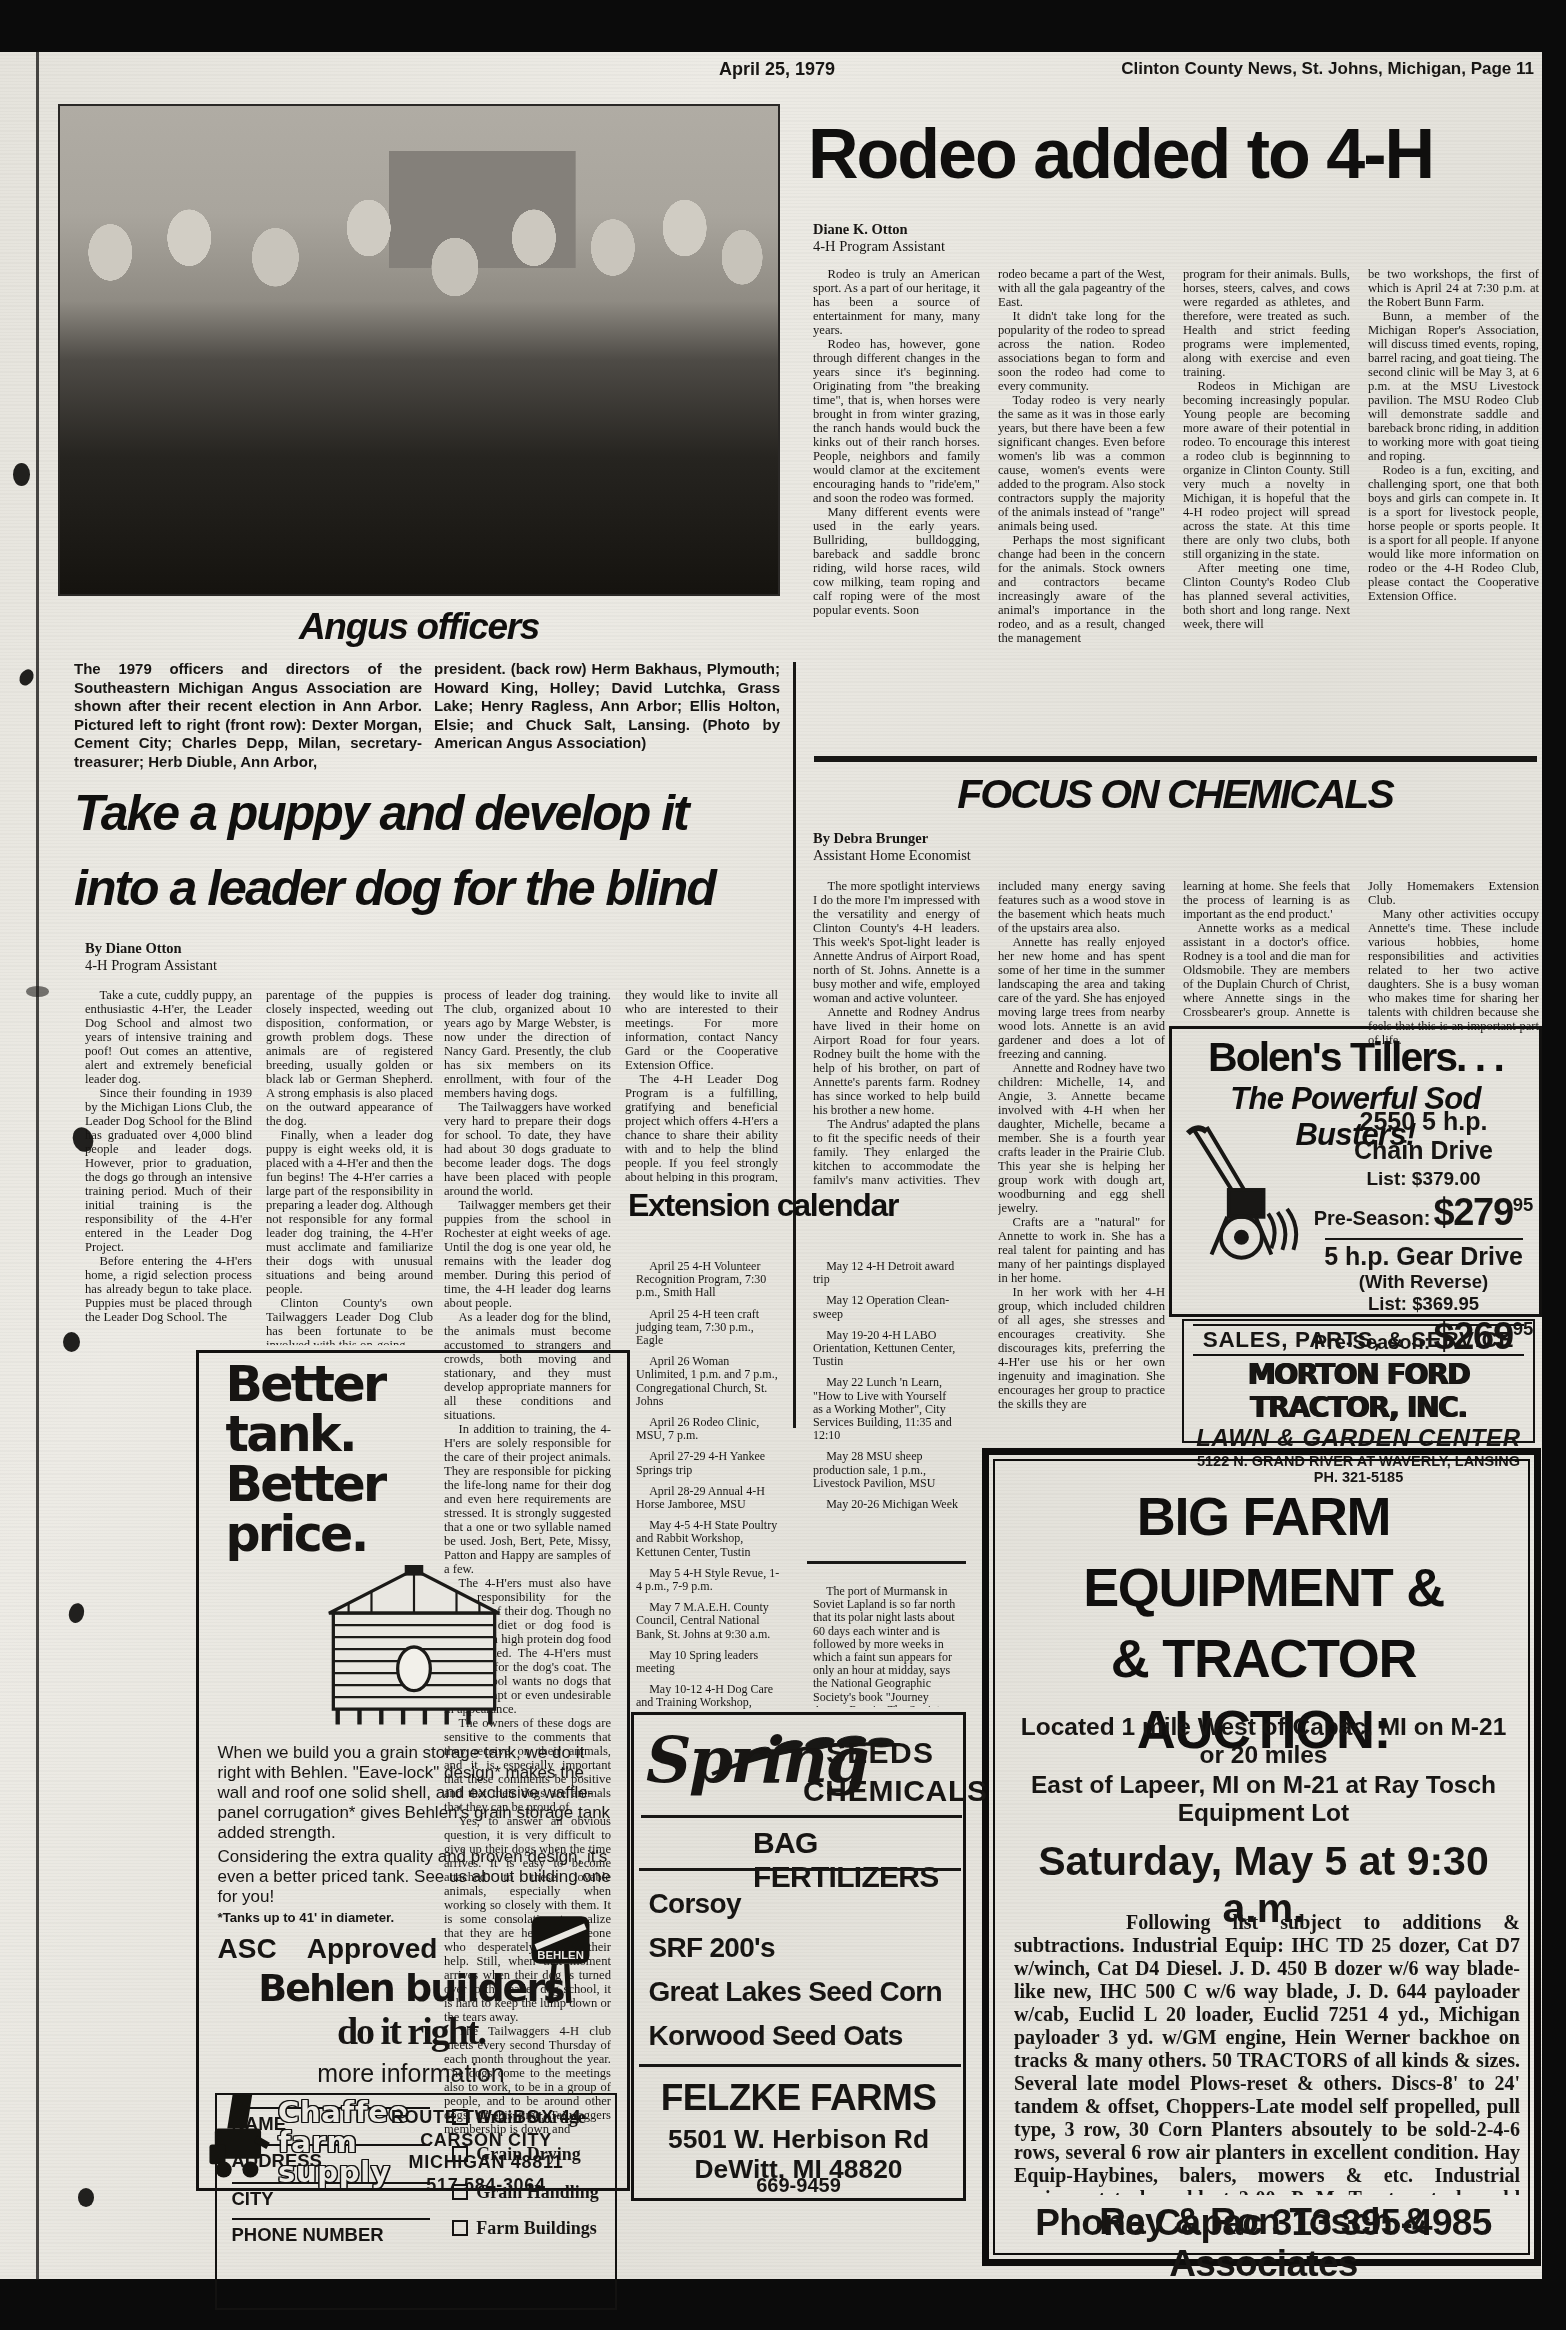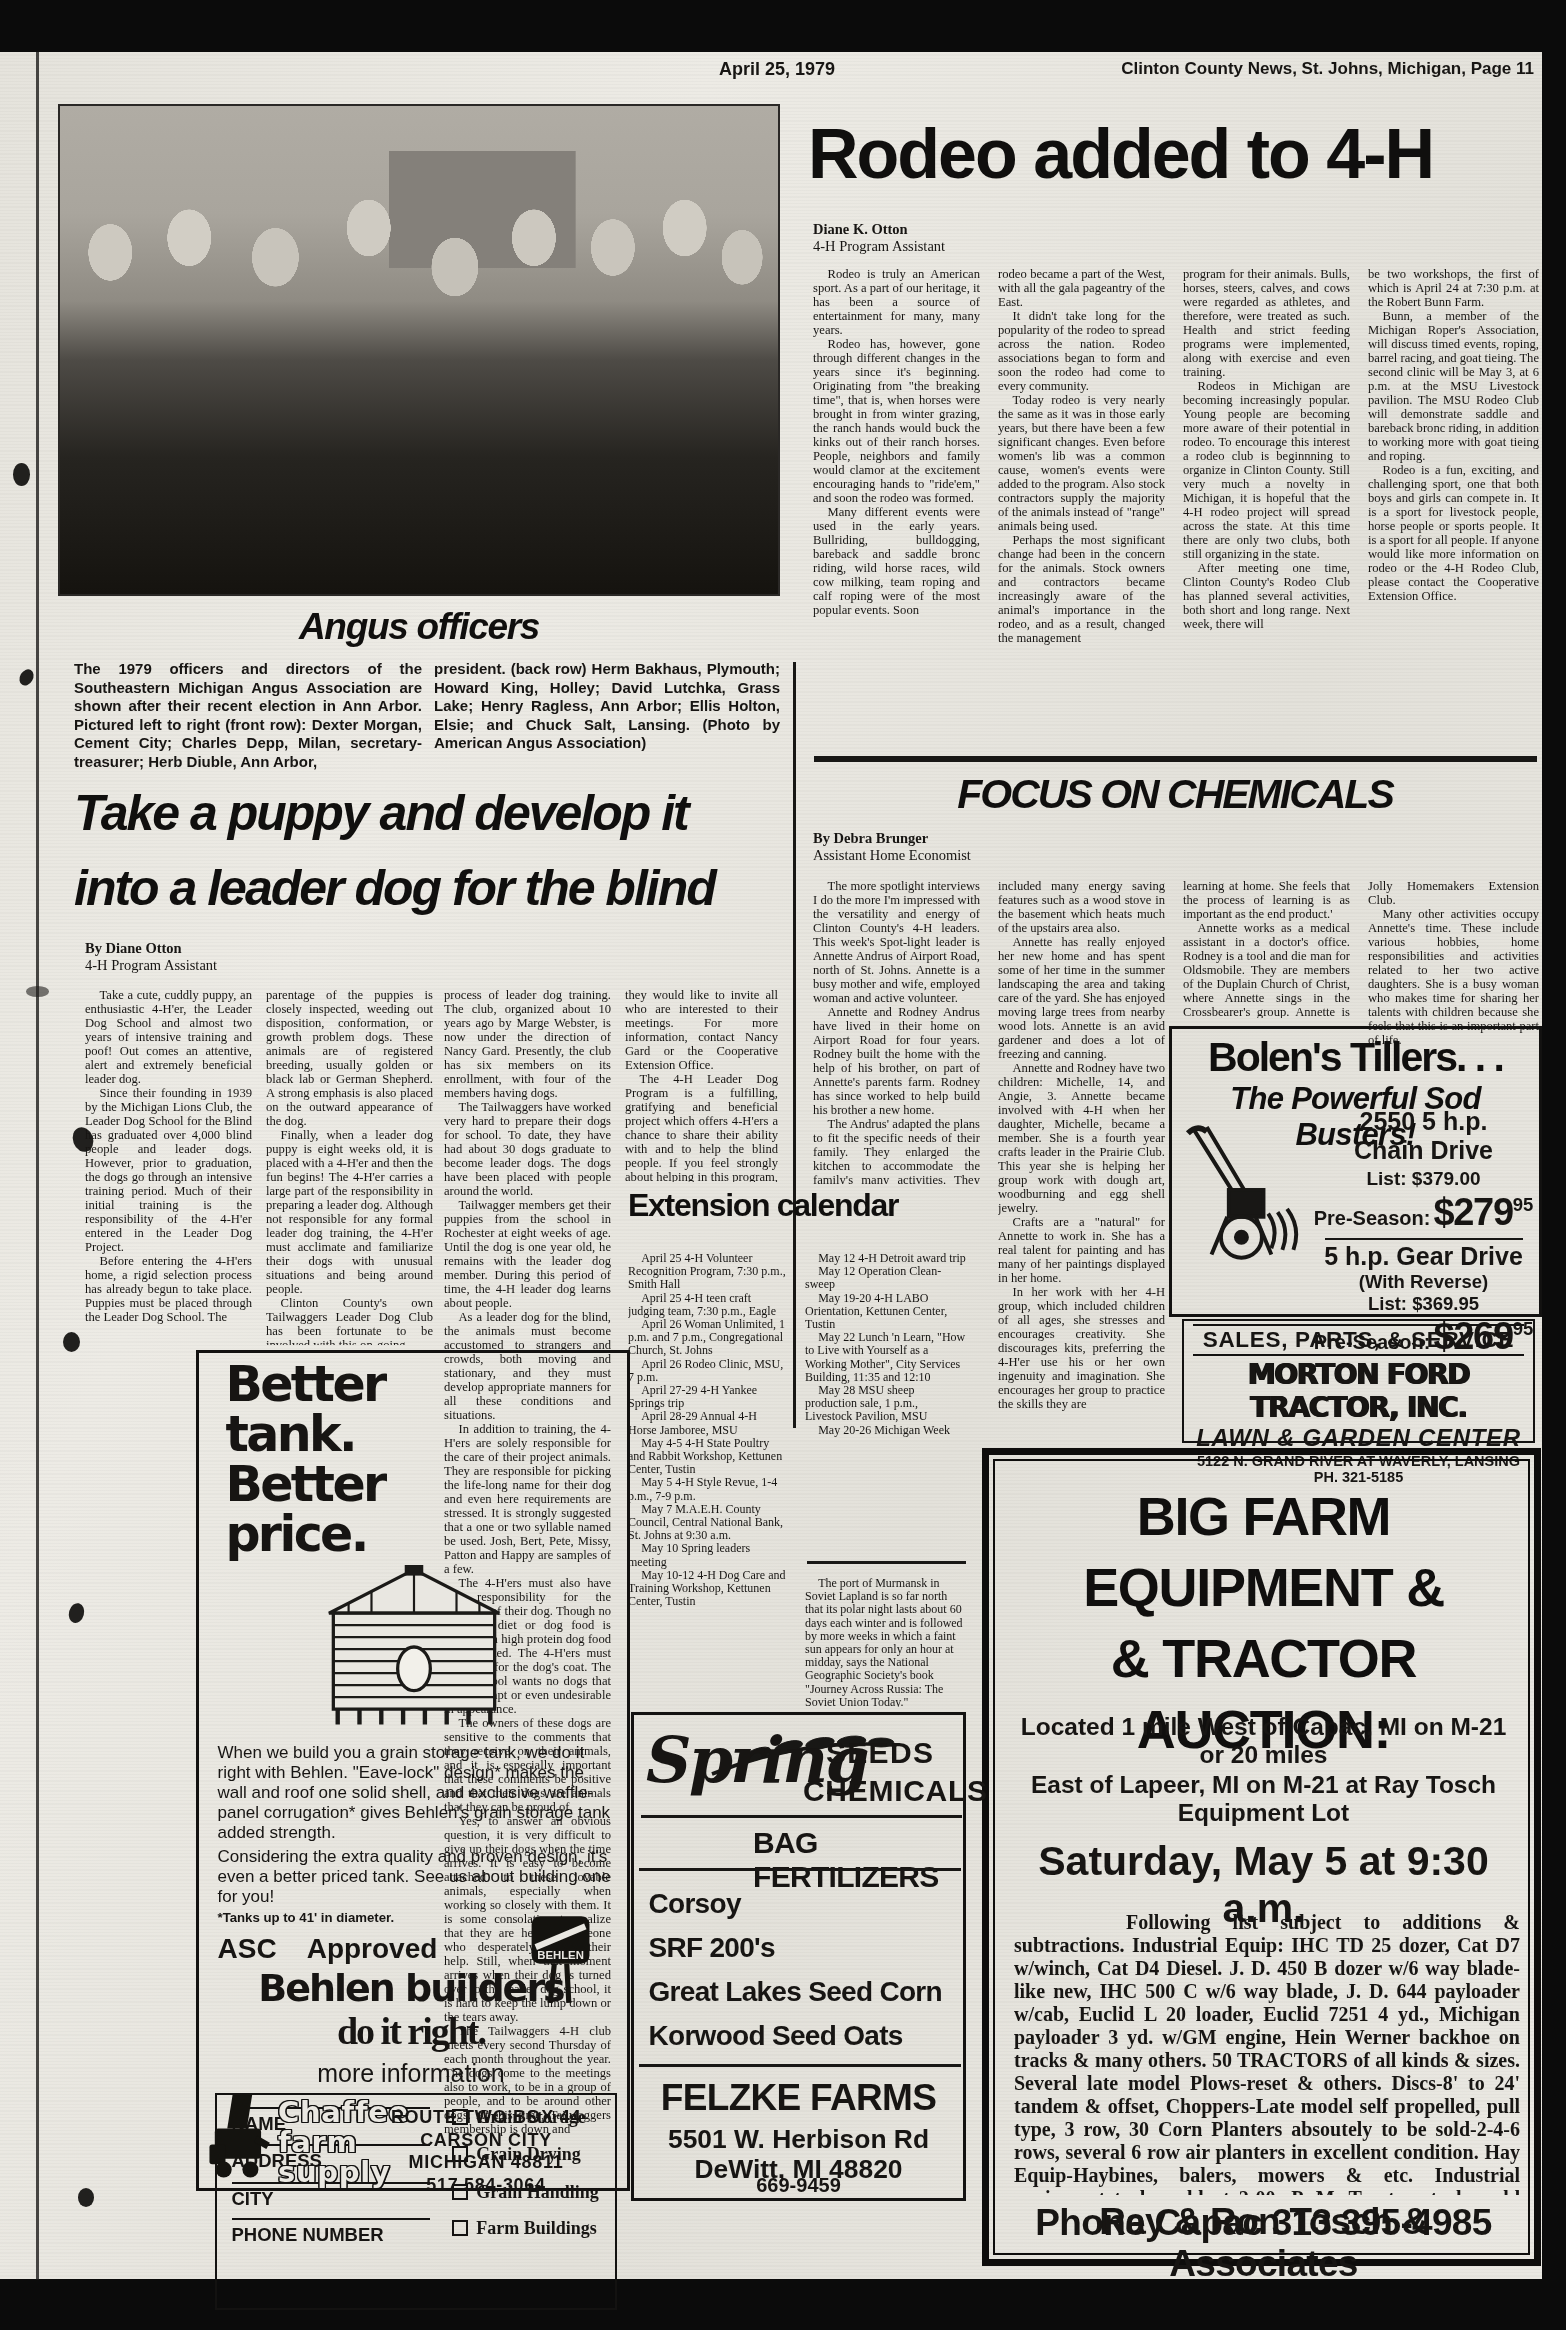--- a/index.html
+++ b/index.html
@@ -13,21 +13,21 @@
   .abs{position:absolute}
   .bar{position:absolute;background:#0b0b0b}
   .sans{font-family:"Liberation Sans",sans-serif}
   .b{font-weight:bold}
   .i{font-style:italic}
   .ctr{text-align:center}
   .col{font-size:12.6px;line-height:14px;text-align:justify;overflow:hidden}
   .col p{text-indent:14.5px;margin:0}
   .cont p:first-child{text-indent:0}
   .cal{font-size:12px;line-height:13.2px;overflow:hidden}
-  .cal p{text-indent:13.2px;margin:0}
+  .cal p{text-indent:13.2px;margin:8px}
   .plist p{text-indent:0;margin:0}
   .headline{font-family:"Liberation Sans",sans-serif;font-weight:bold;color:#100f0e;letter-spacing:-2px}
   .byl1{font-size:14.5px;font-weight:bold}
   .byl2{font-size:14.5px}
   .caption{font-family:"Liberation Sans",sans-serif;font-weight:bold;font-size:15px;line-height:18.5px;text-align:justify;overflow:hidden}
   .rule{background:#181715}
   .adbox{border:3.3px solid #131211}
   .smudge{position:absolute;background:#21201e;border-radius:50%}
   .cbx{display:inline-block;width:16px;height:16px;border:2px solid #131211;margin-right:8px;vertical-align:-2px}
   .f-line{border-bottom:2px solid #131211;width:278px;height:0.7px;margin-bottom:4px}

